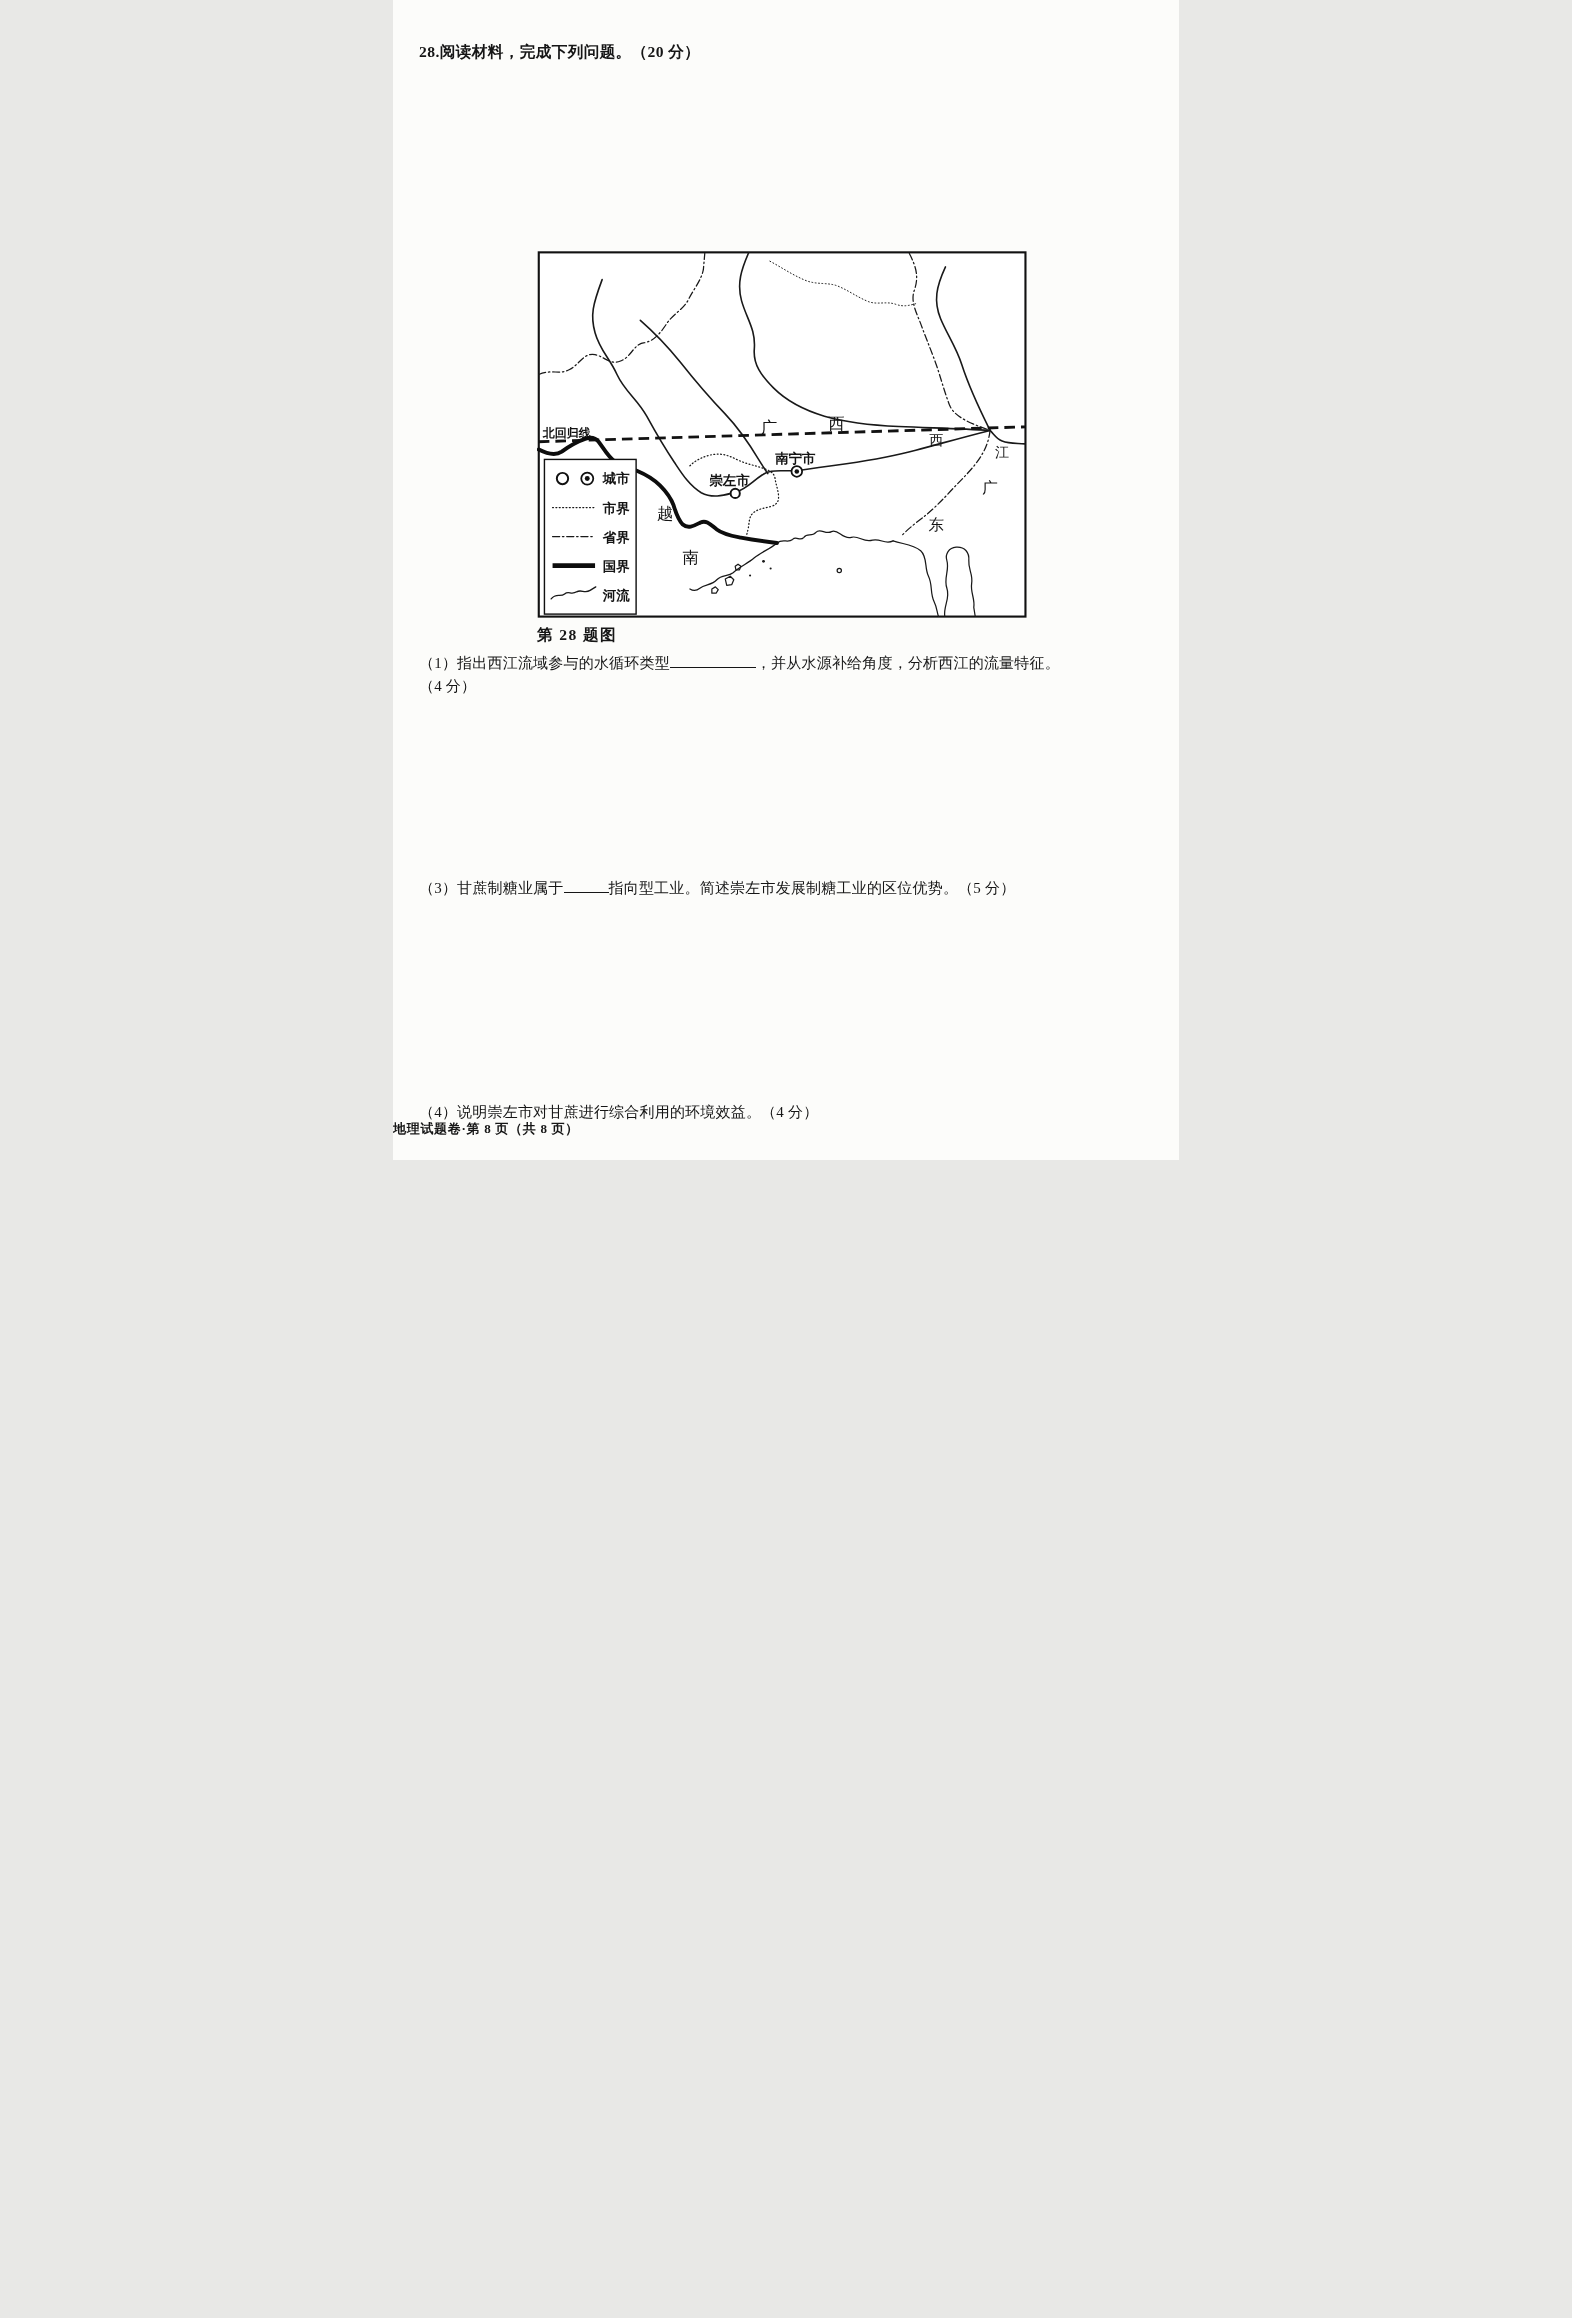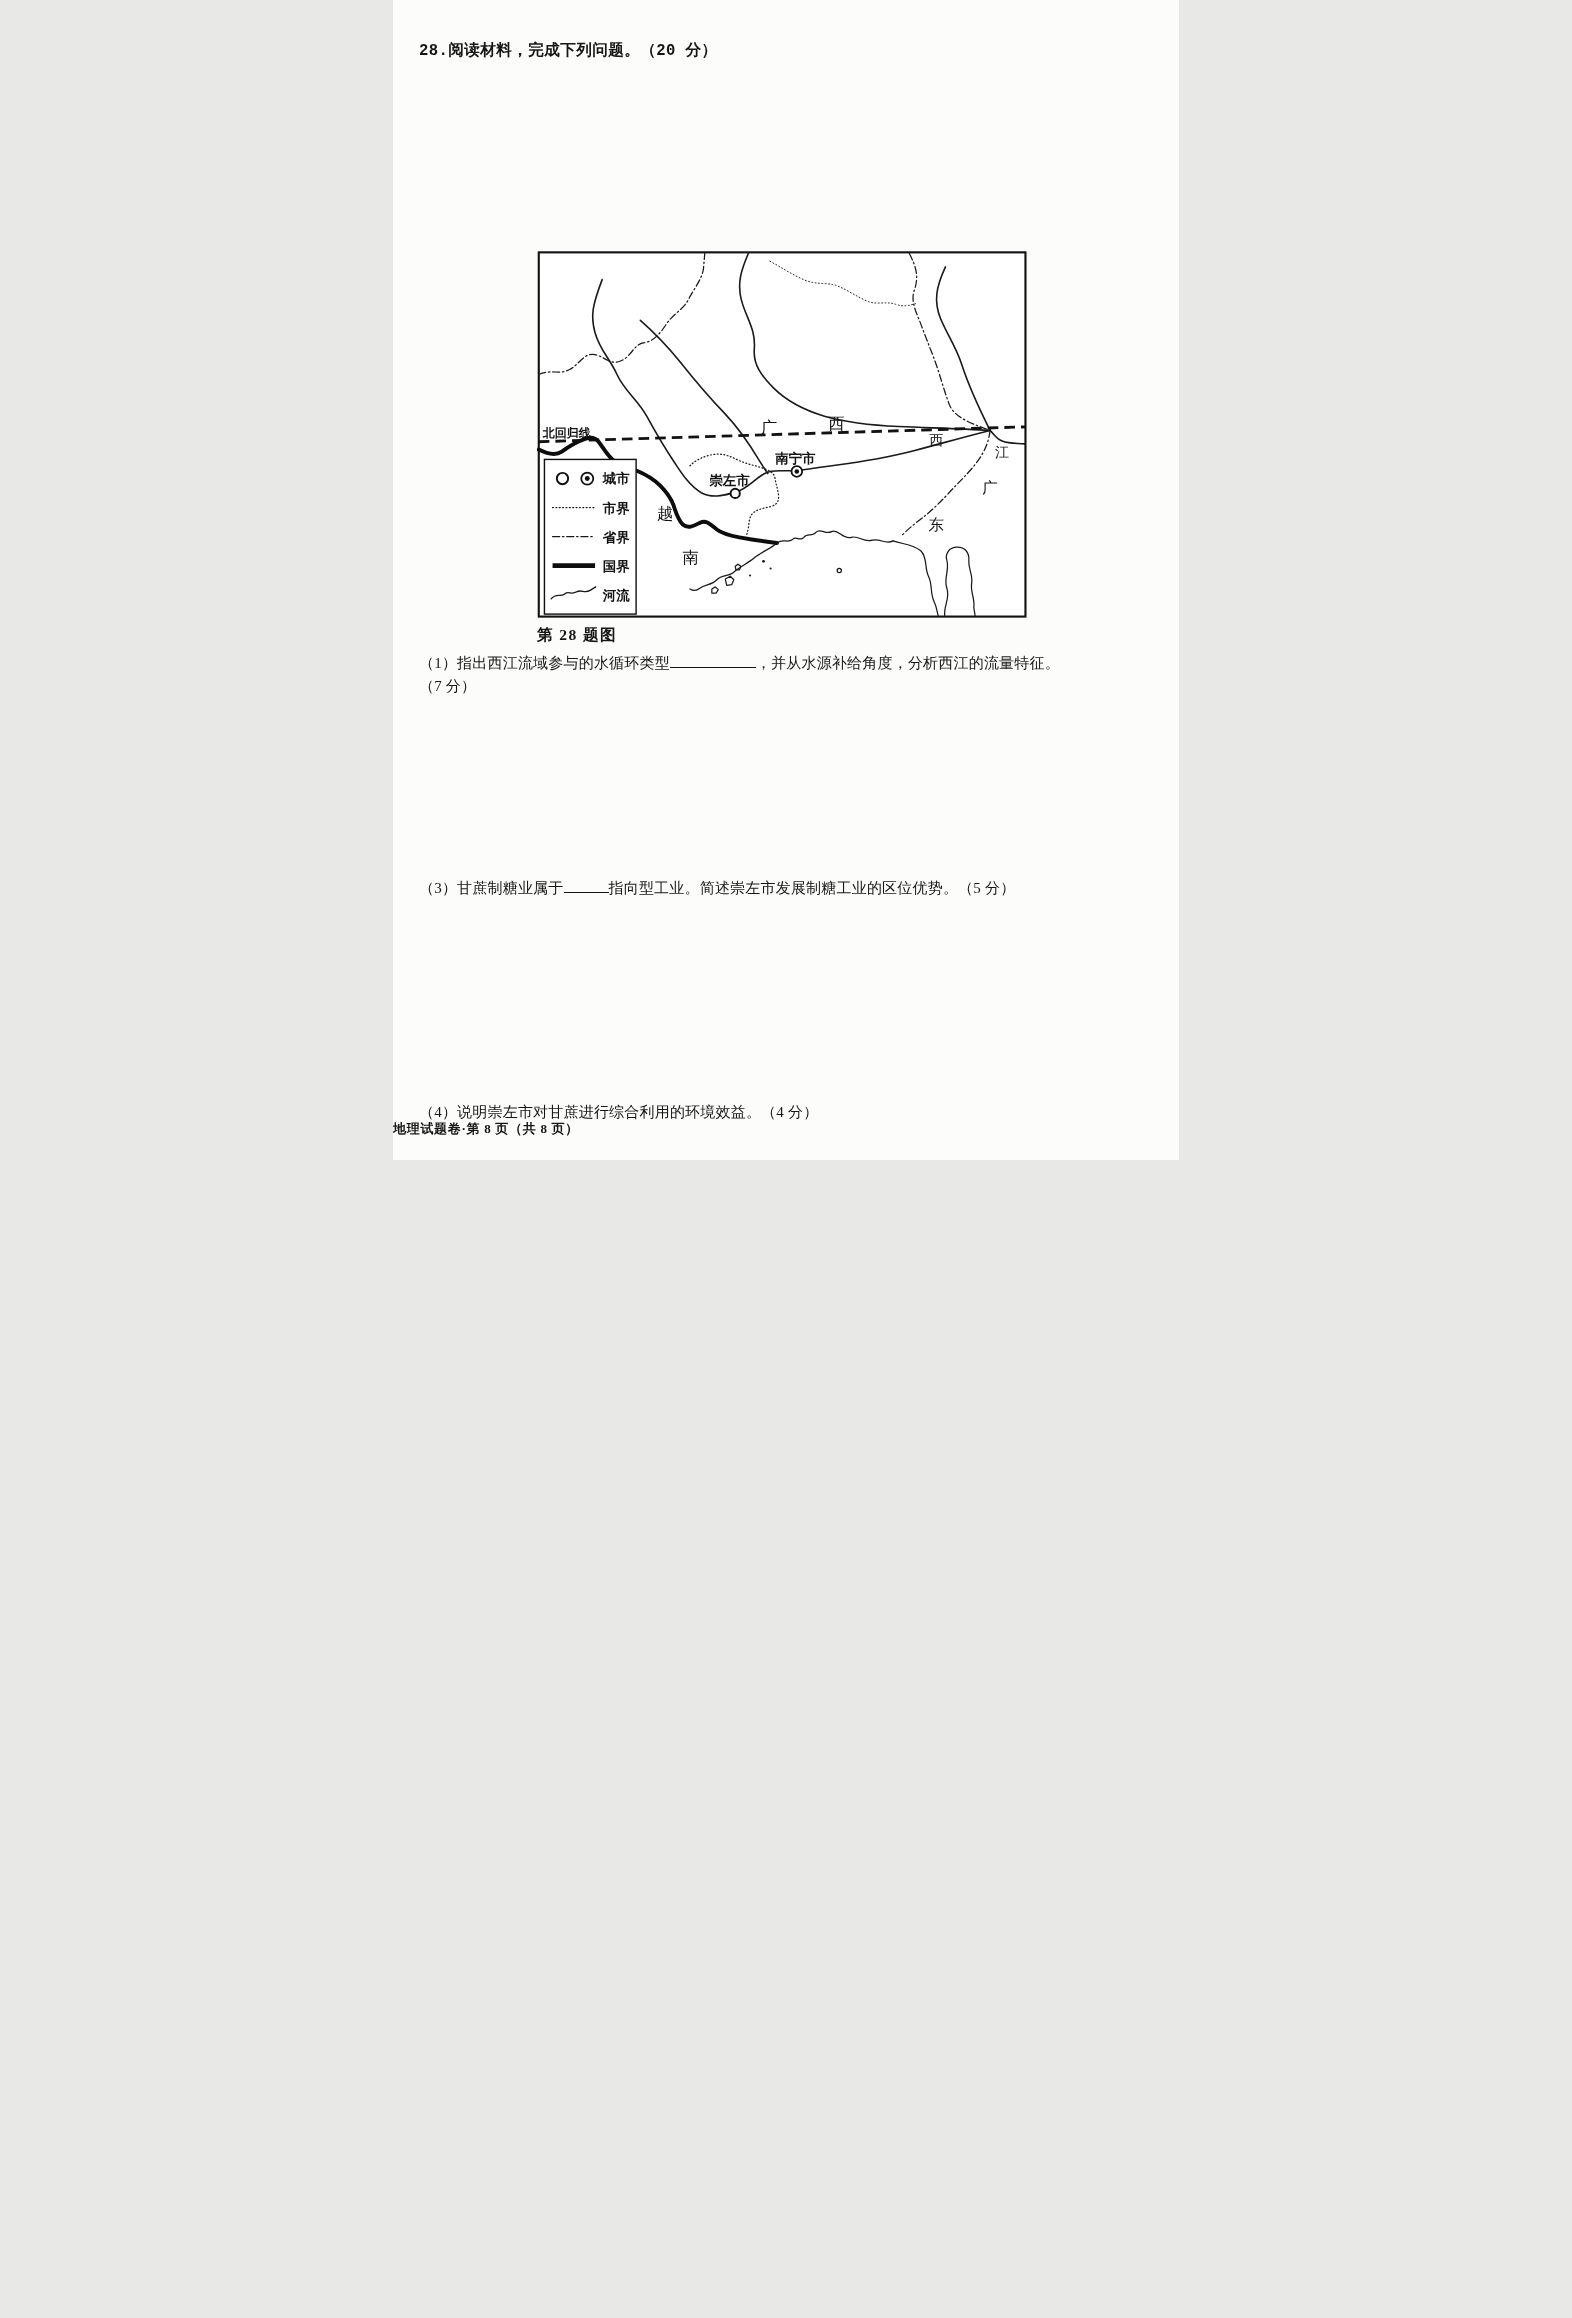--- a/index.html
+++ b/index.html
@@ -9,21 +9,20 @@
     margin:0 auto;
     background:#fcfcfa;
     color:#161616;
     font-family:"Liberation Serif","DejaVu Serif",serif;
     overflow:hidden;
   }
   .title{
     position:absolute;left:26px;top:41px;
     font-size:15.6px;line-height:21px;font-weight:600;
     letter-spacing:0.4px;
-    font-family:Liberation Mono, monospace;
   }
   .materials{
     position:absolute;left:33px;top:62px;width:736px;
     font-size:15.6px;line-height:20.5px;
     text-align:justify;text-justify:inter-ideograph;
     letter-spacing:0.1px;
   }
   .materials p{margin:0;text-indent:1.5em;}
   .map-wrap{
     position:absolute;left:144px;top:250px;width:492px;height:370px;
@@ -147,21 +146,21 @@
         <path d="M448,1692 C462,1674 474,1688 486,1678 C498,1668 504,1682 520,1672 C534,1664 542,1678 558,1668 L574,1658" stroke="#191919" stroke-width="3.8" fill="none" stroke-linecap="round"></path>
         <text x="594" y="1694" font-size="38" font-weight="600">河流</text>
       </g>
     </svg>
   </div>
 
   <div class="caption">第 28 题图</div>
 
   <div class="question q1">
     <span>（1）指出西江流域参与的水循环类型</span><span class="blank blank-q1"></span><span>，并从水源补给角度，分析西江的流量特征。</span><br>
-    <span>（7 分）</span>
+    <span>（4 分）</span>
   </div>
 
 
   <div class="question q3">
     <span>（3）甘蔗制糖业属于</span><span class="blank blank-q3"></span><span>指向型工业。简述崇左市发展制糖工业的区位优势。（5 分）</span>
   </div>
 
   <div class="question q4">
     <span>（4）说明崇左市对甘蔗进行综合利用的环境效益。（4 分）</span>
   </div>

